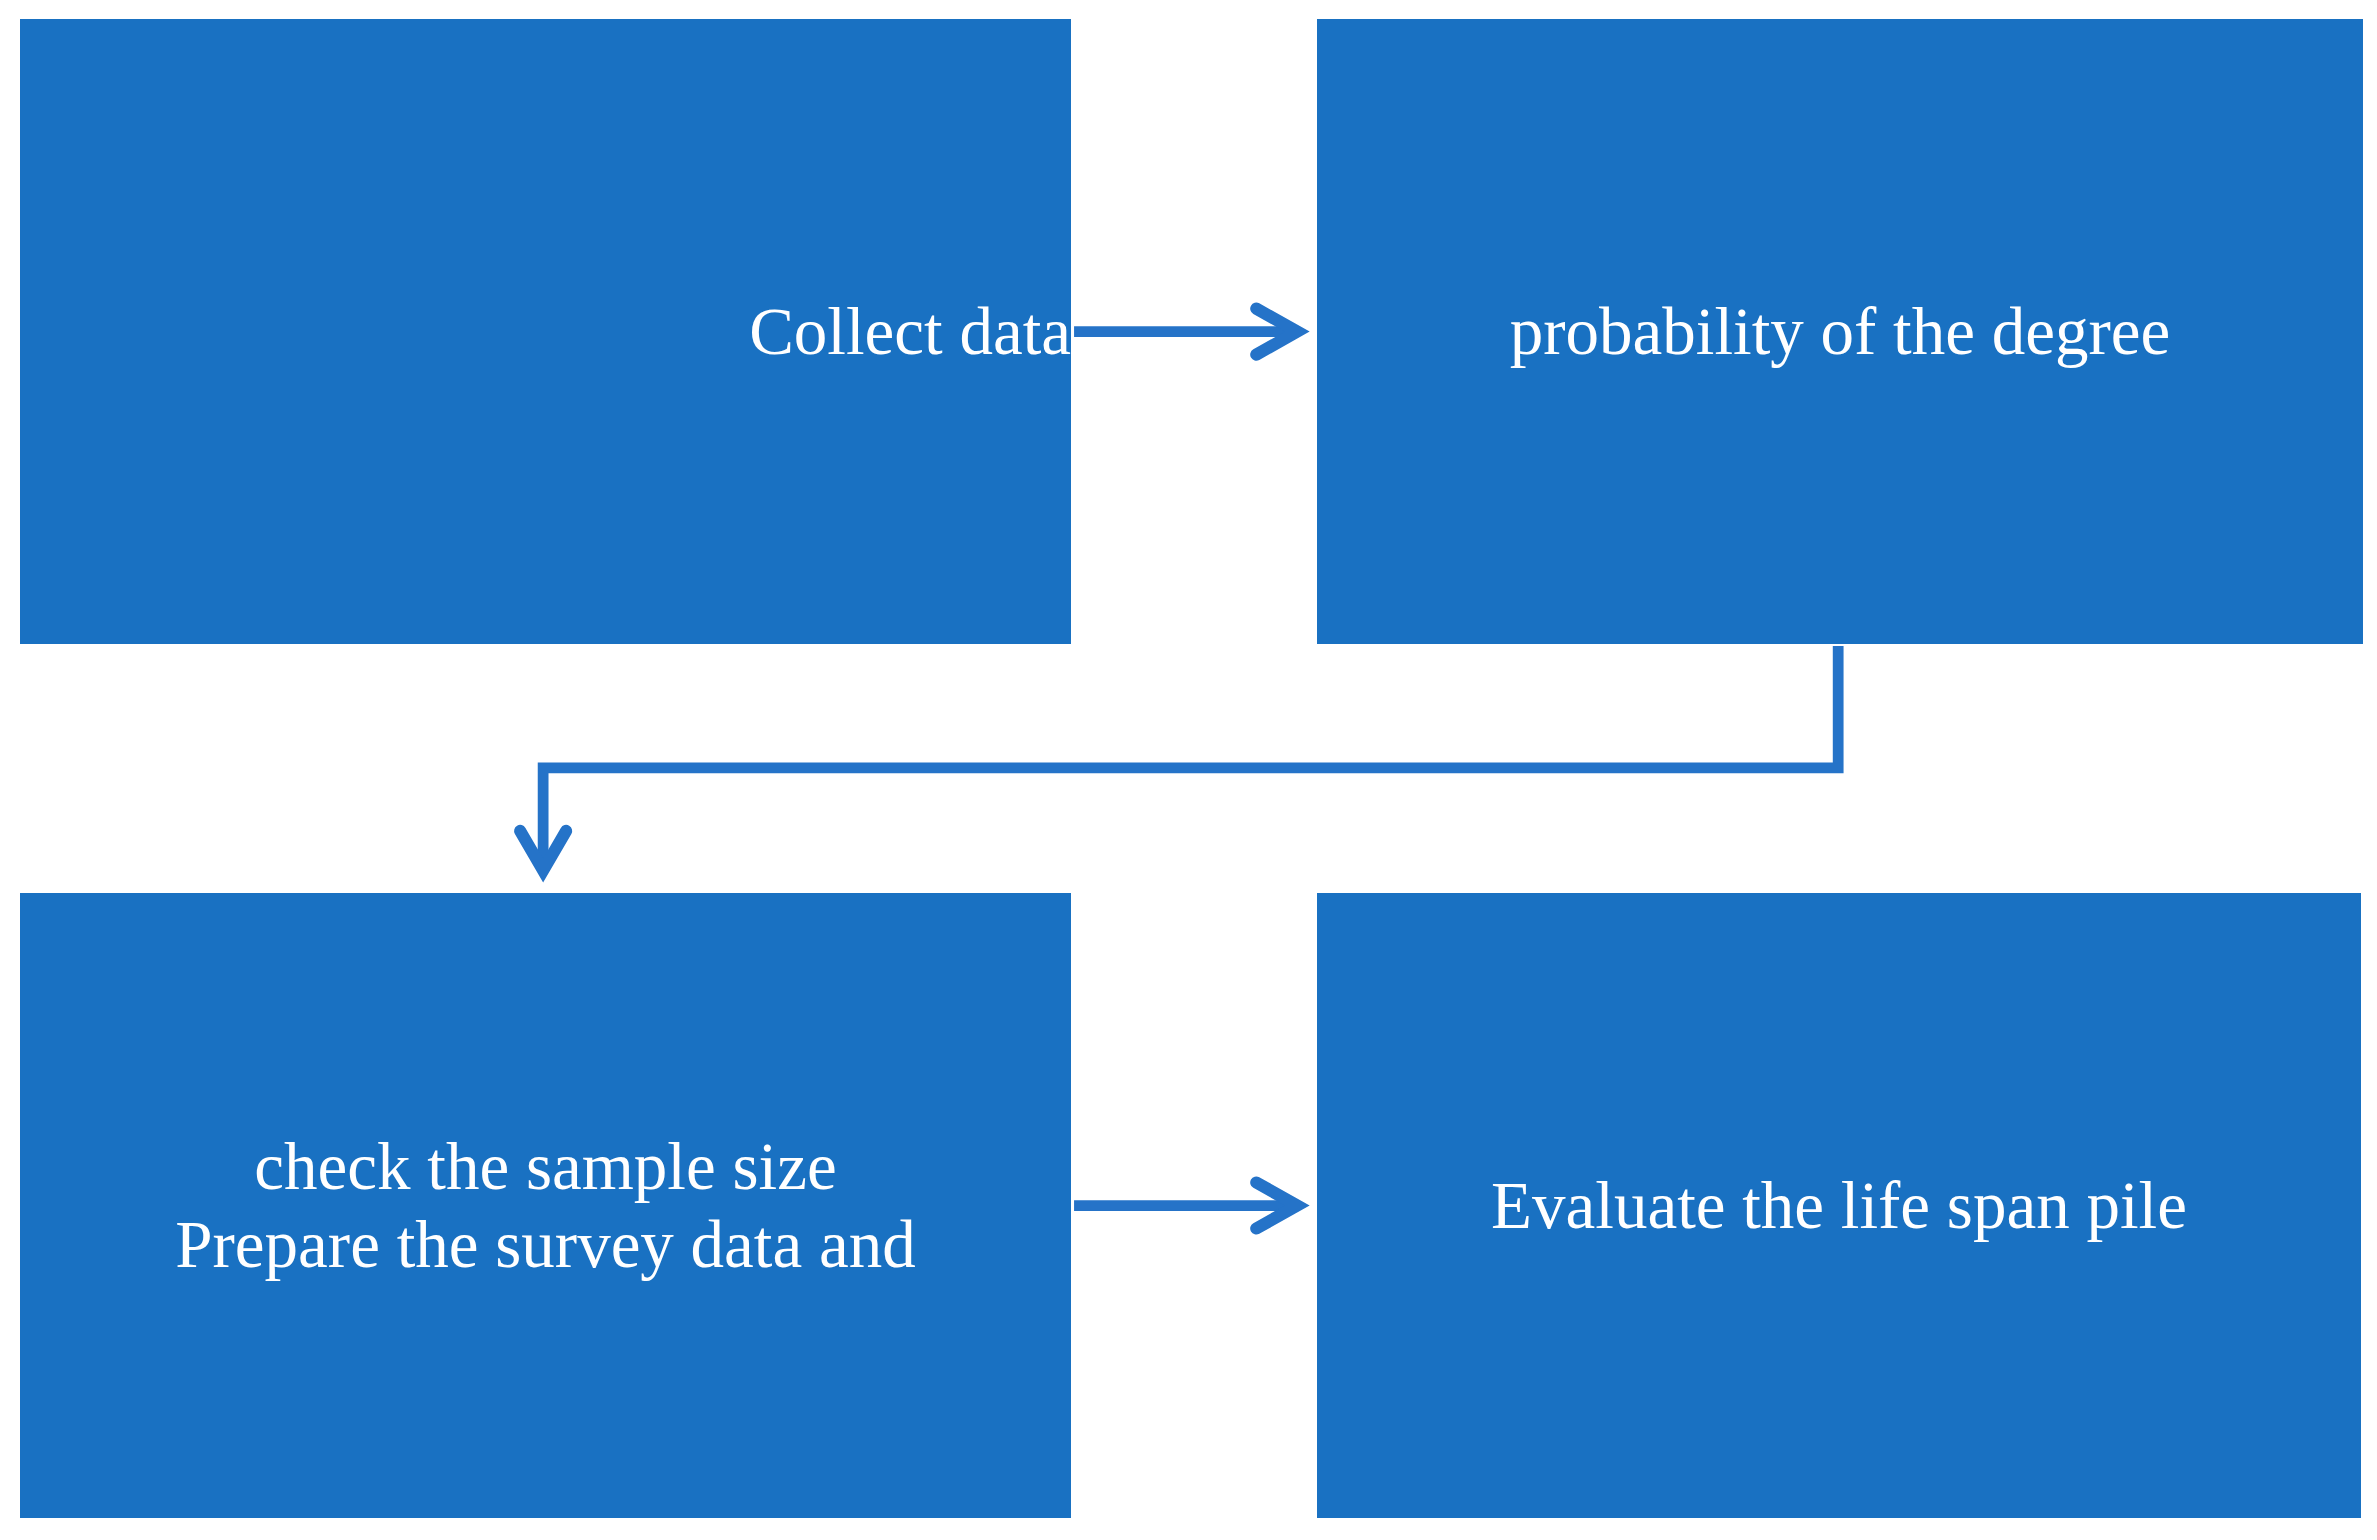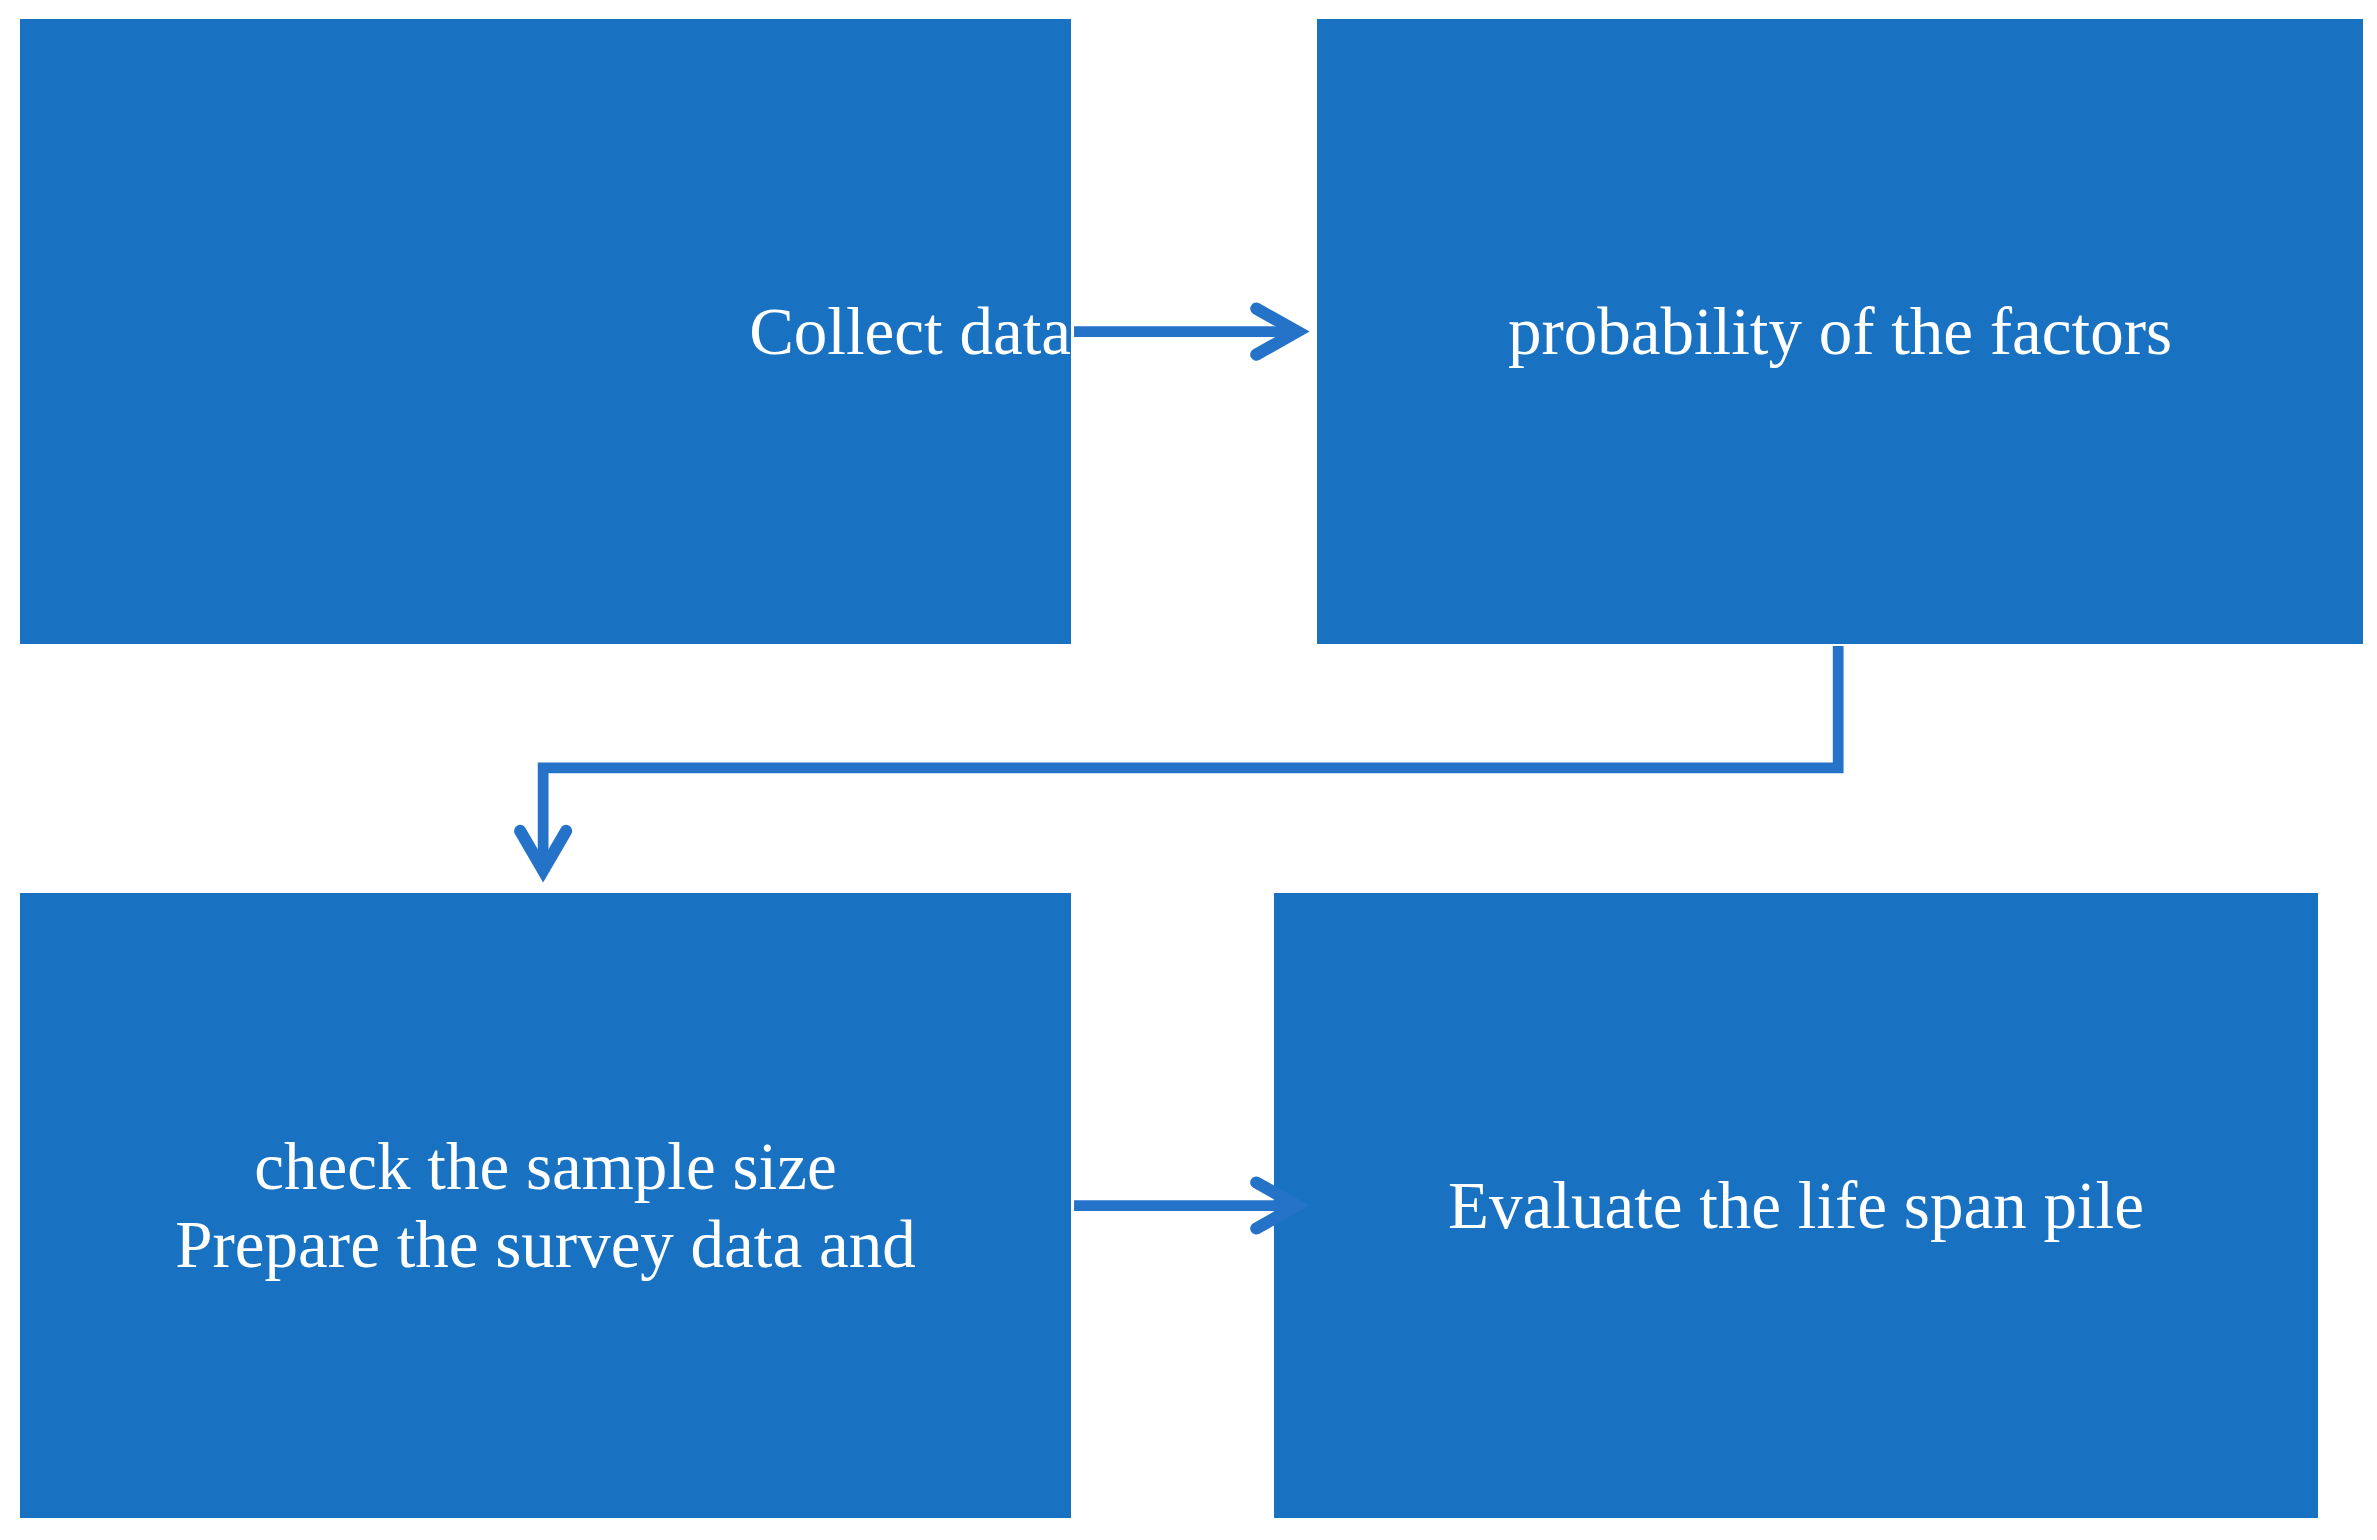--- a/index.html
+++ b/index.html
@@ -29,21 +29,21 @@
   .node .node-text {
     display: block;
   }
   .node .line {
     display: block;
     white-space: nowrap;
   }
   #node-1 { left: 20px;   top: 19.4px;   width: 1051px; height: 625px; justify-content: flex-end; }
   #node-2 { left: 1317px; top: 19.4px;   width: 1046px; height: 625px; }
   #node-3 { left: 20px;   top: 893px; width: 1051px; height: 625px; }
-  #node-4 { left: 1274px; top: 893px; width: 1044px; height: 625px; text-align: center; }
+  #node-4 { left: 1317px; top: 893px; width: 1044px; height: 625px; text-align: center; }
   .connector-layer {
     position: absolute;
     left: 0;
     top: 0;
     width: 2377px;
     height: 1540px;
     pointer-events: none;
   }
 </style>
 </head>
@@ -52,21 +52,21 @@
 <div class="canvas">
 
   <div class="node" id="node-1">
     <div class="node-text">
       <span class="line">Collect data</span>
     </div>
   </div>
 
   <div class="node" id="node-2">
     <div class="node-text">
-      <span class="line">probability of the factors</span>
+      <span class="line">probability of the degree</span>
     </div>
   </div>
 
   <div class="node" id="node-3">
     <div class="node-text">
       <span class="line">check the sample size</span>
       <span class="line">Prepare the survey data and</span>
     </div>
   </div>
 

